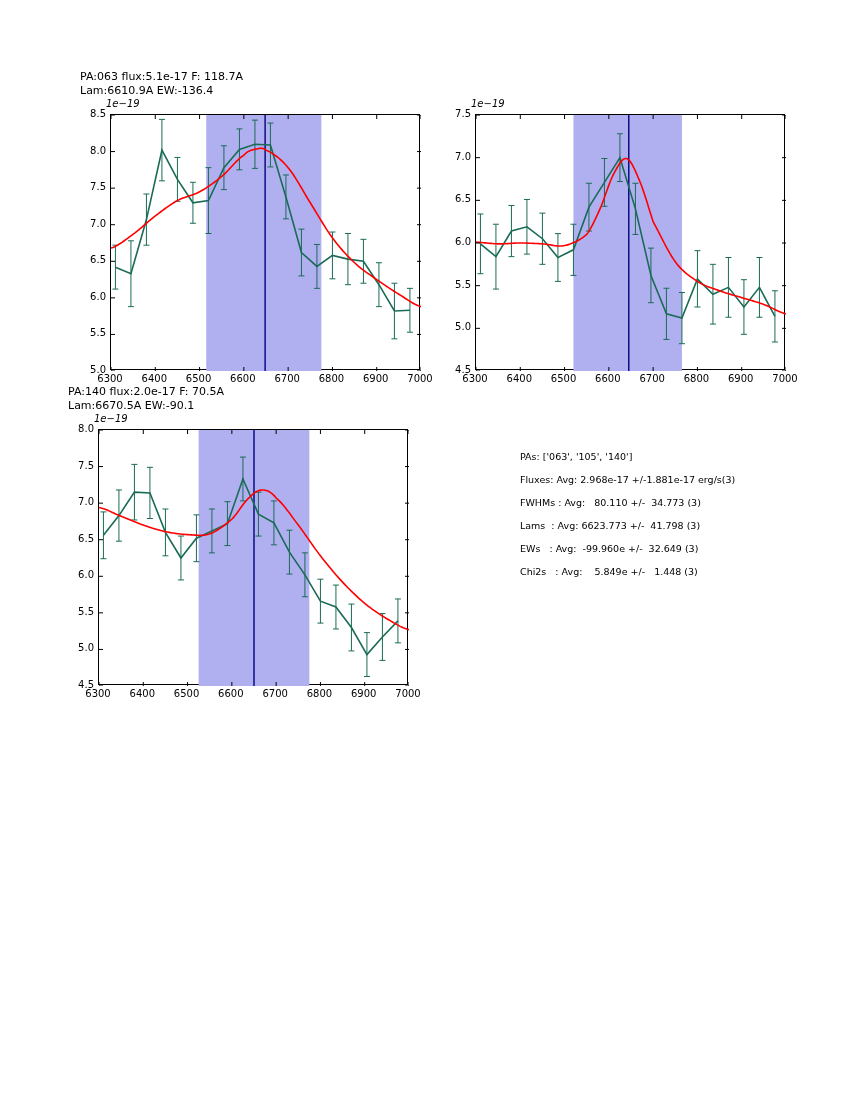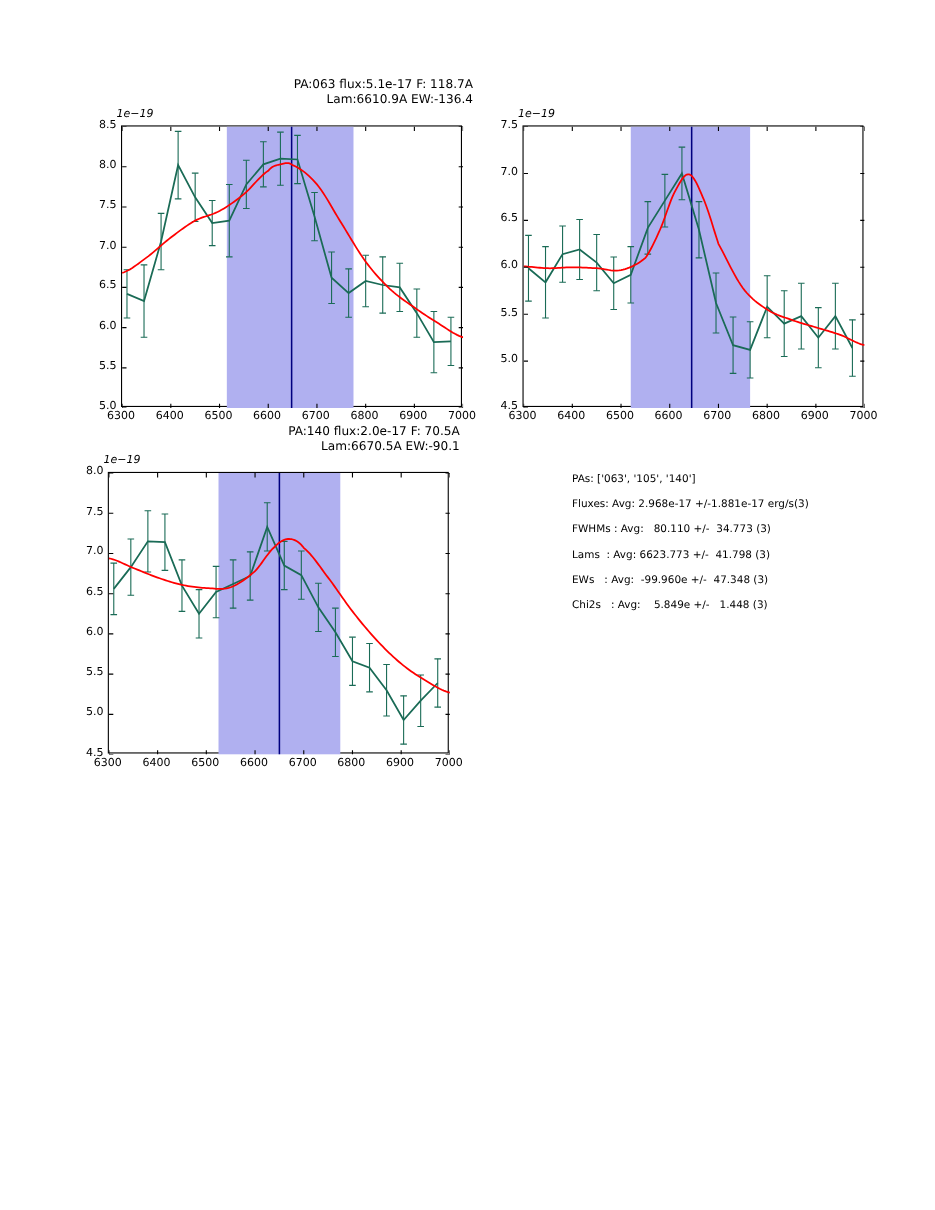--- a/index.html
+++ b/index.html
@@ -1,24 +1,24 @@
 <!DOCTYPE html>
 <html><head>
 <meta charset="utf-8">
 <style>
   html,body{margin:0;padding:0;}
   body{width:850px;height:1100px;background:#ffffff;font-family:"DejaVu Sans",sans-serif;position:relative;}
   .panel{position:absolute;}
-  .title{position:absolute;width:100%;text-align:right;font-size:11px;color:#000;line-height:14px;}
+  .title{position:absolute;width:100%;text-align:left;font-size:11px;color:#000;line-height:14px;}
   .expo{position:absolute;font-size:10px;color:#000;font-style:italic;}
   .axes{position:absolute;border:1px solid #000;box-sizing:border-box;background:#fff;overflow:visible;}
   svg{display:block;}
   .tick-label-y{position:absolute;font-size:10px;color:#000;text-align:right;}
   .tick-label-x{position:absolute;font-size:10px;color:#000;text-align:center;}
-  .summary{position:absolute;font-size:9.5px;color:#000;}
+  .summary{position:absolute;font-size:9.5px;color:#000;margin-top:21px;}
   .summary div{margin-bottom:12px;white-space:pre;}
 </style>
 </head>
 <body>
 
 <div class="panel" style="left:80px;top:70px;width:350px;height:300px;">
   <div class="title" style="top:0px;">
     <span>PA:063 flux:5.1e-17 F: 118.7A</span><br>
     <span>Lam:6610.9A EW:-136.4</span>
   </div>
@@ -386,15 +386,15 @@
     <div class="tick-label-y" style="left: -4px; top: 111.143px; width: 30px;">7.0</div>
     <div class="tick-label-y" style="left: -4px; top: 74.5714px; width: 30px;">7.5</div>
     <div class="tick-label-y" style="left: -4px; top: 38px; width: 30px;">8.0</div>
   </div>
 
 <div class="summary" style="left:520px;top:430px;width:300px;">
   <div>PAs: ['063', '105', '140']</div>
   <div>Fluxes: Avg: 2.968e-17 +/-1.881e-17 erg/s(3)</div>
   <div>FWHMs : Avg:   80.110 +/-  34.773 (3)</div>
   <div>Lams  : Avg: 6623.773 +/-  41.798 (3)</div>
-  <div>EWs   : Avg:  -99.960e +/-  47.348 (3)</div>
+  <div>EWs   : Avg:  -99.960e +/-  32.649 (3)</div>
   <div>Chi2s   : Avg:    5.849e +/-   1.448 (3)</div>
 </div>
 
 </body></html>

